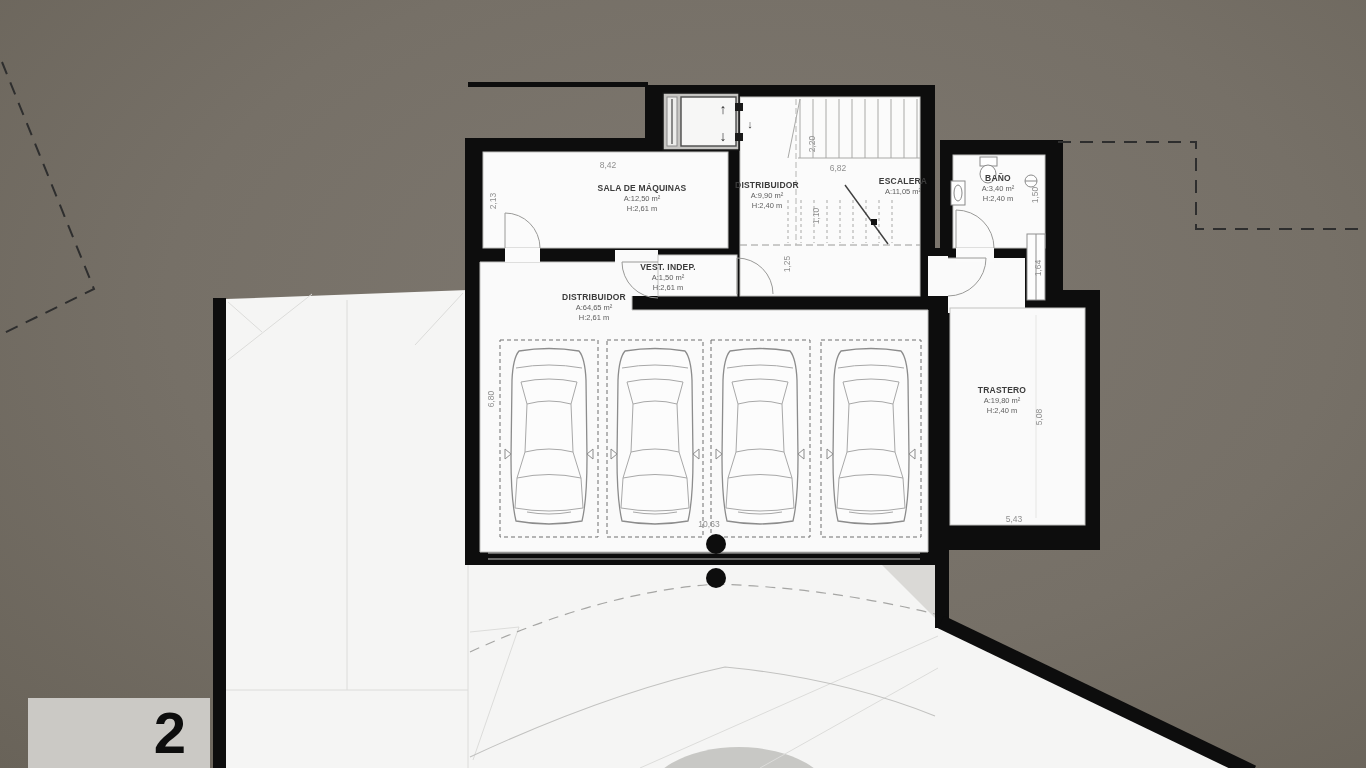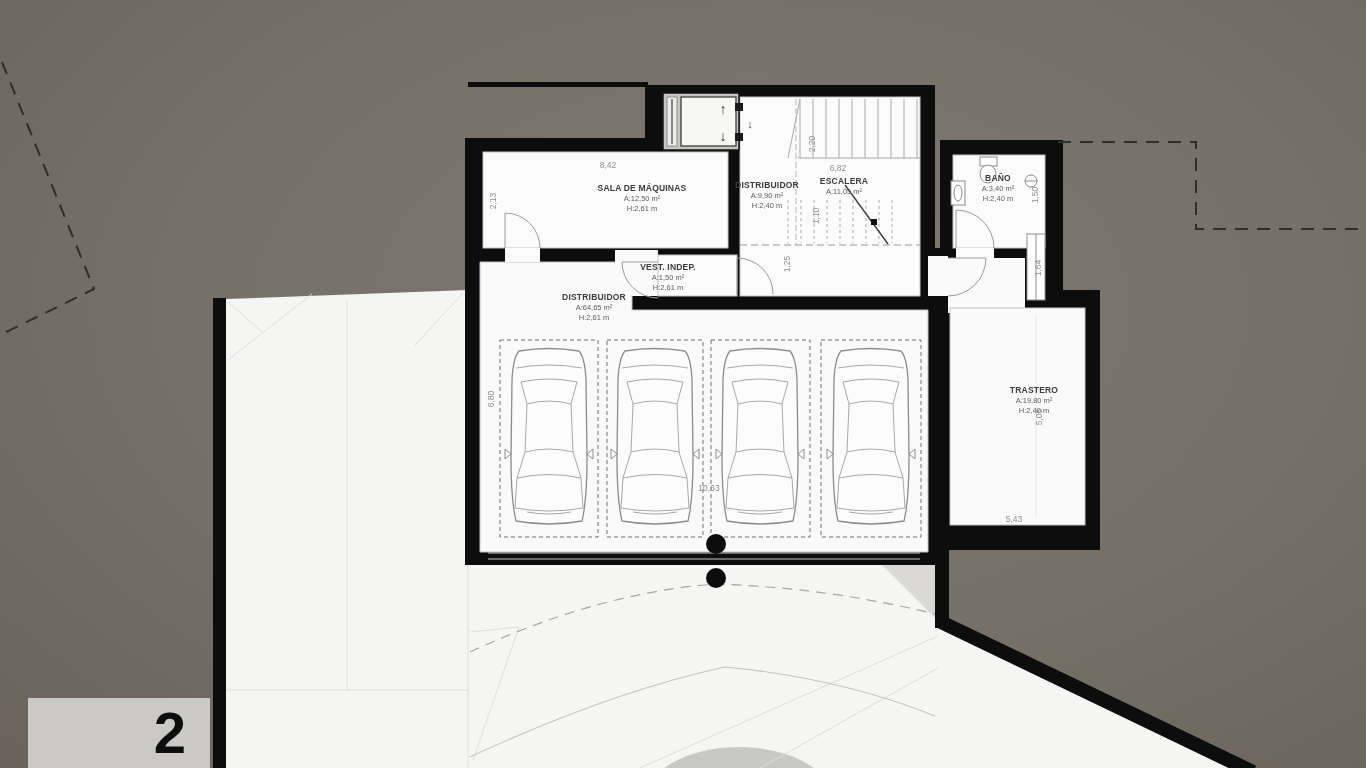--- a/index.html
+++ b/index.html
@@ -187,55 +187,55 @@
   <div class="room-label" style="left:642px;top:198px">
     <div class="room-name">SALA DE MÁQUINAS</div>
     <div class="room-sub">A:12,50 m²</div>
     <div class="room-sub">H:2,61 m</div>
   </div>
   <div class="room-label" style="left:767px;top:195px">
     <div class="room-name">DISTRIBUIDOR</div>
     <div class="room-sub">A:9,90 m²</div>
     <div class="room-sub">H:2,40 m</div>
   </div>
-  <div class="room-label" style="left:844px;top:186px">
+  <div class="room-label" style="left:903px;top:186px">
     <div class="room-name">ESCALERA</div>
     <div class="room-sub">A:11,05 m²</div>
   </div>
   <div class="room-label" style="left:998px;top:188px">
     <div class="room-name">BAÑO</div>
     <div class="room-sub">A:3,40 m²</div>
     <div class="room-sub">H:2,40 m</div>
   </div>
   <div class="room-label" style="left:668px;top:277px">
     <div class="room-name">VEST. INDEP.</div>
     <div class="room-sub">A:1,50 m²</div>
     <div class="room-sub">H:2,61 m</div>
   </div>
   <div class="room-label" style="left:594px;top:307px">
     <div class="room-name">DISTRIBUIDOR</div>
     <div class="room-sub">A:64,65 m²</div>
     <div class="room-sub">H:2,61 m</div>
   </div>
-  <div class="room-label" style="left:1034px;top:400px">
+  <div class="room-label" style="left:1002px;top:400px">
     <div class="room-name">TRASTERO</div>
     <div class="room-sub">A:19,80 m²</div>
     <div class="room-sub">H:2,40 m</div>
   </div>
 
   <div class="dim" style="left:608px;top:165px">8,42</div>
   <div class="dim v" style="left:493px;top:201px">2,13</div>
   <div class="dim v" style="left:812px;top:144px">2,20</div>
   <div class="dim" style="left:838px;top:168px">6,82</div>
   <div class="dim v" style="left:816px;top:216px">1,10</div>
   <div class="dim v" style="left:787px;top:264px">1,25</div>
   <div class="dim v" style="left:1035px;top:195px">1,50</div>
   <div class="dim v" style="left:1038px;top:268px">1,64</div>
   <div class="dim v" style="left:491px;top:399px">6,80</div>
-  <div class="dim" style="left:709px;top:488px">10,63</div>
+  <div class="dim" style="left:709px;top:524px">10,63</div>
   <div class="dim v" style="left:1039px;top:417px">5,08</div>
   <div class="dim" style="left:1014px;top:519px">5,43</div>
 
   <div class="arrow" style="left:723px;top:109px">↑</div>
   <div class="arrow" style="left:723px;top:136px">↓</div>
   <div class="arrow small" style="left:750px;top:124px">↓</div>
 
   <div class="sheet-label">2</div>
 
 </div>

